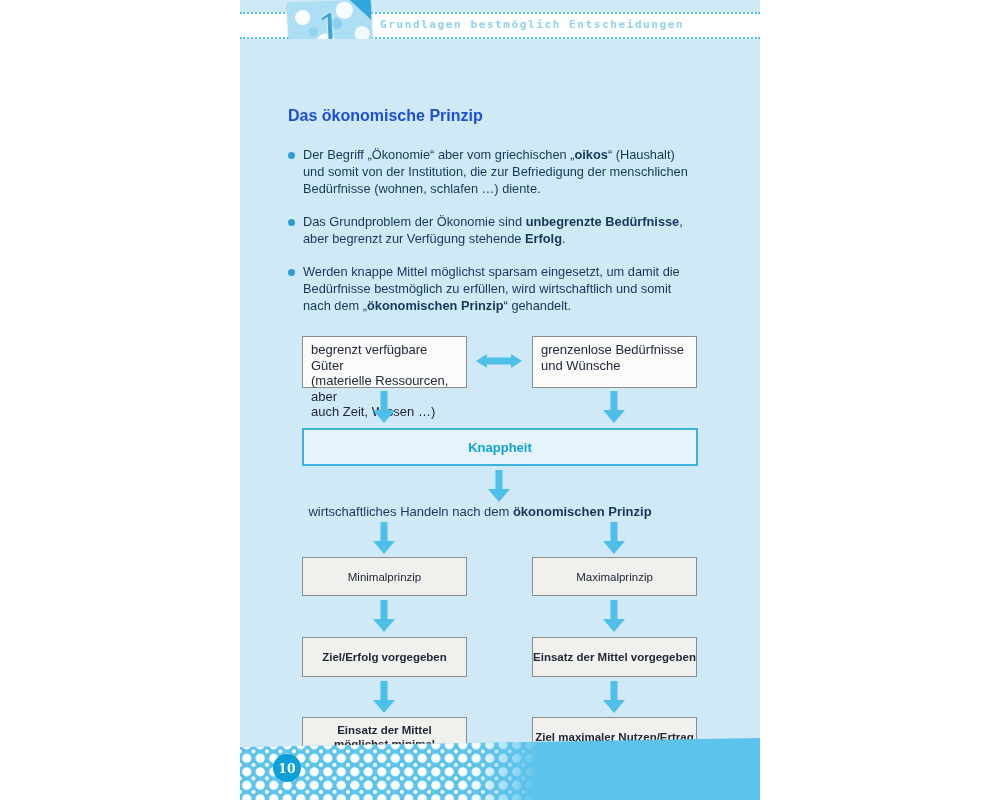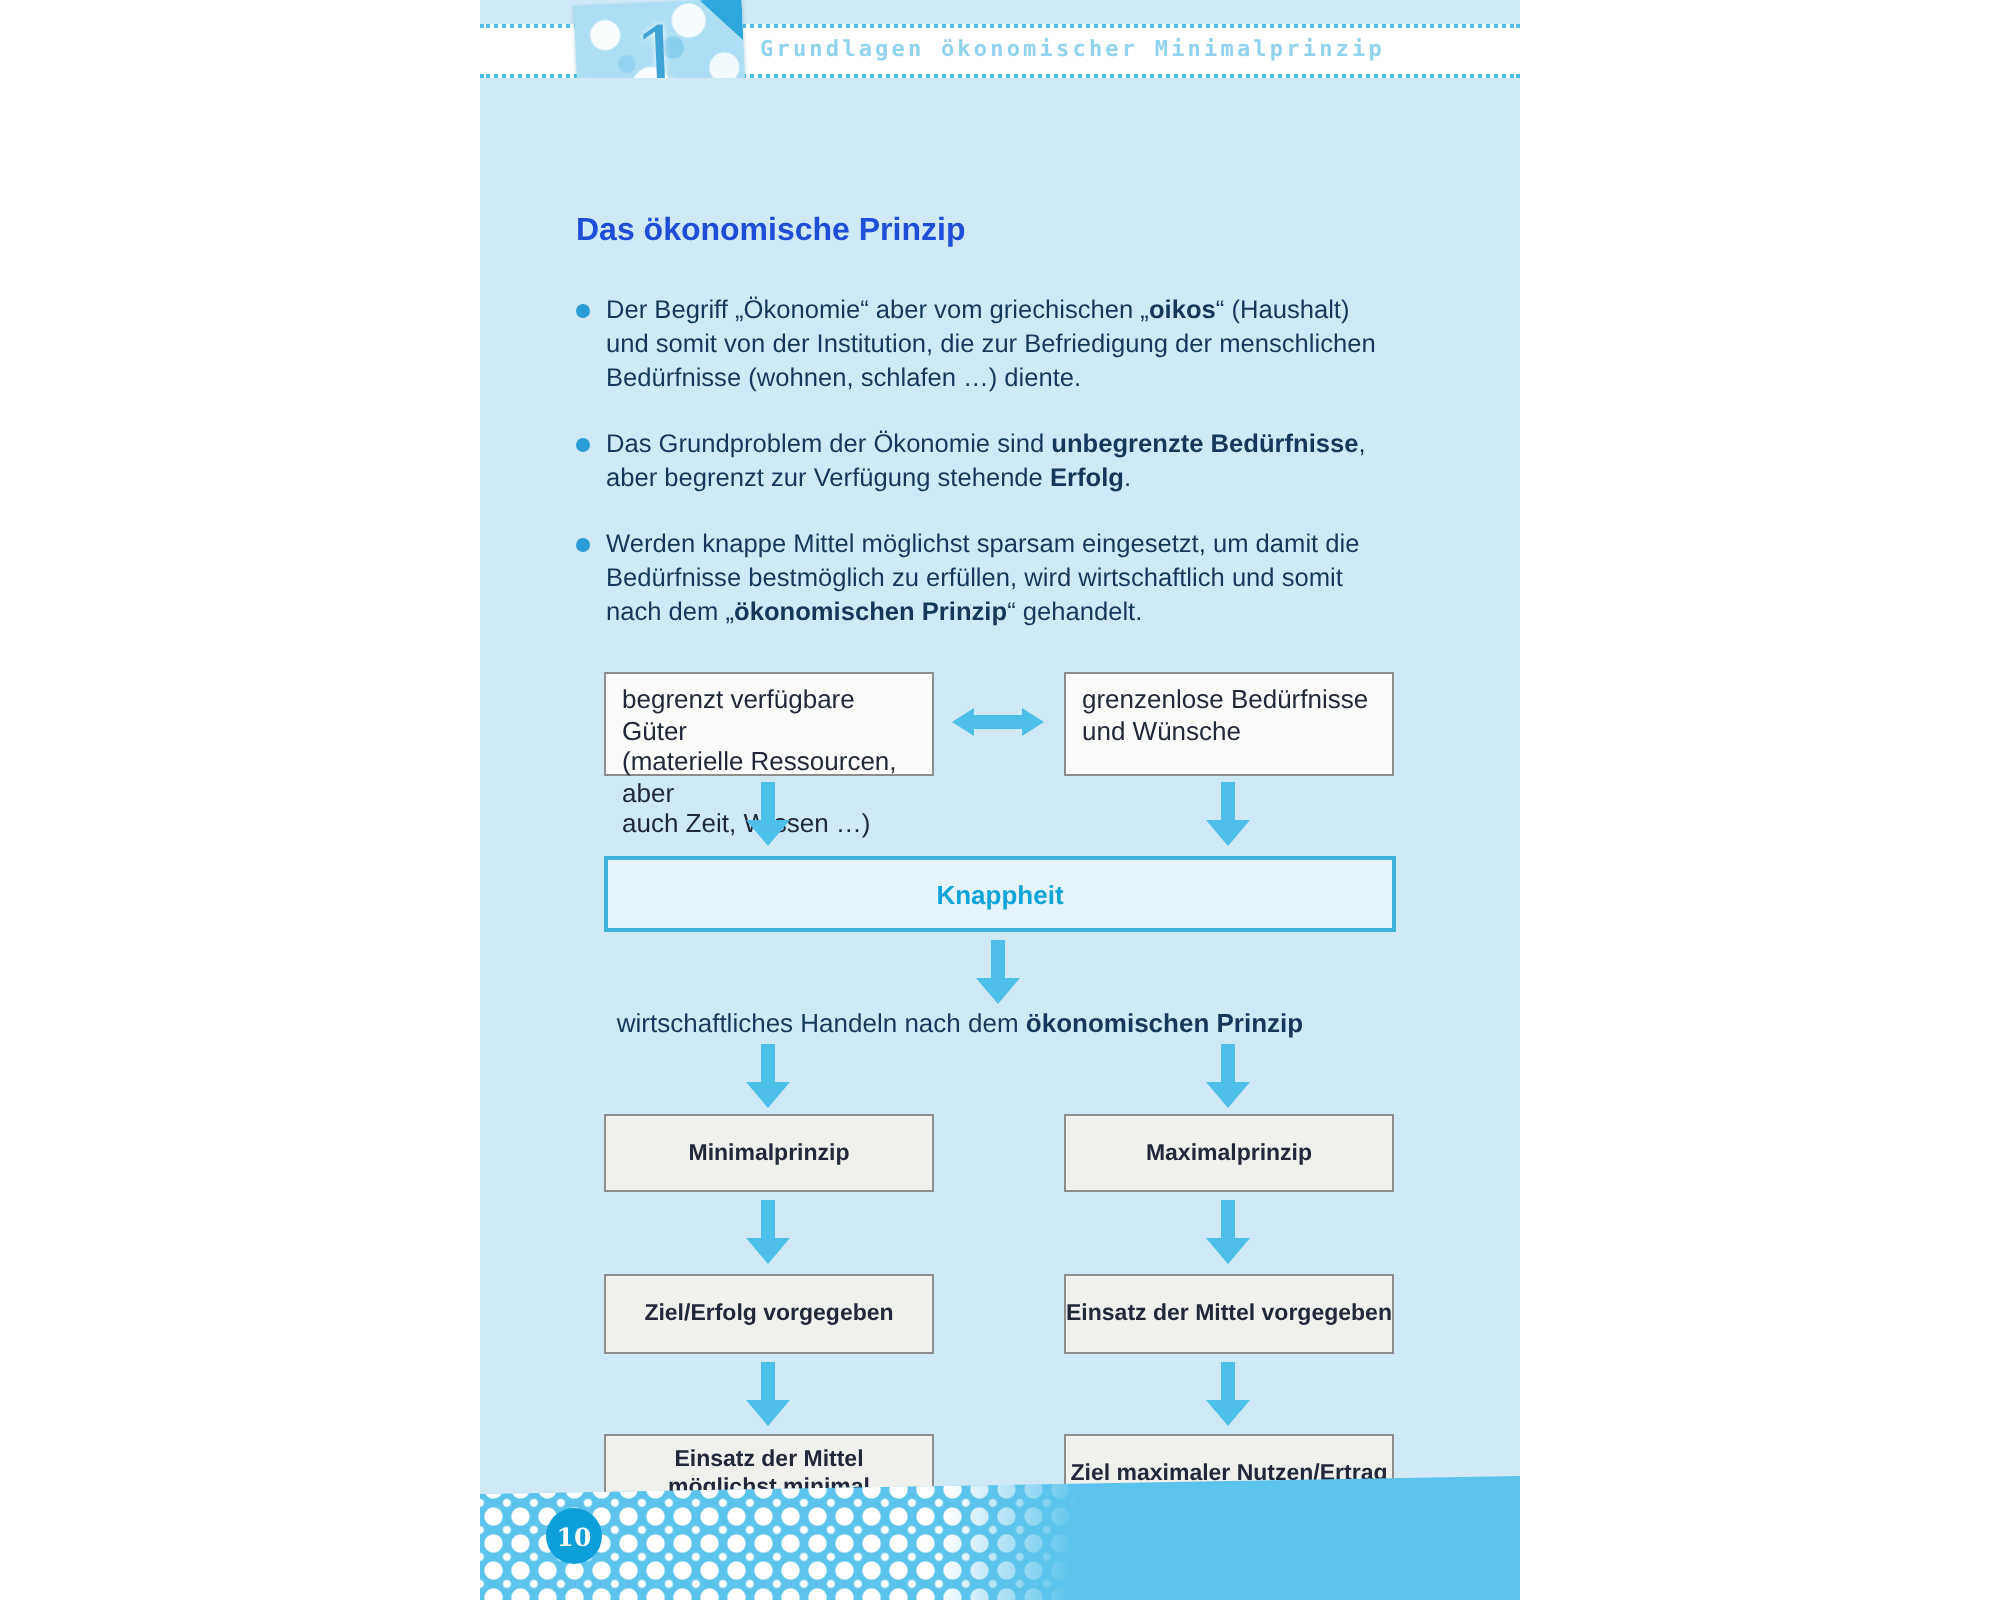--- a/index.html
+++ b/index.html
@@ -56,21 +56,21 @@
     border-radius:50%;background:#2b9cd6;}
   .bullet b{font-weight:bold;}
   .b1{top:107px;} .b2{top:174px;} .b3{top:224px;}
 
   
   .dbox{position:absolute;border:1px solid var(--box-border);color:#20283a;}
   .dbox.left-text{background:var(--box-bg-light);font-size:13px;line-height:15.5px;
     padding:5px 8px;white-space:pre-line;}
   .dbox.center-text{background:var(--box-bg-gray);display:flex;align-items:center;
     justify-content:center;text-align:center;font-size:11.5px;white-space:pre-line;line-height:14px;font-weight:bold;}
-  .dbox.bold{font-weight:bold;font-size:11.5px;text-align:center;}
+  .dbox.bold{font-weight:normal;font-size:11.5px;text-align:center;}
   .box-a{left:62px;width:165px;} .box-b{left:292px;width:165px;}
   .row1{top:297px;height:52px;}
   .scarcity{position:absolute;left:62px;top:389px;width:396px;height:38px;
     background:var(--scarcity-bg);border:2px solid var(--scarcity-border);
     display:flex;align-items:center;justify-content:center;
     font-size:13px;font-weight:bold;color:var(--scarcity-text);}
   .action-label{position:absolute;left:0;top:465px;width:480px;text-align:center;
     font-size:13px;color:var(--text-dark);}
   .row2{top:518px;height:39px;}
   .row3{top:598px;height:40px;}
@@ -101,21 +101,21 @@
 
 <div id="page">
 
   <div class="top-strip"></div>
   <div class="header-band"></div>
 
   <div class="chapter-tile">
     <span class="chapter-number">1</span>
     <span class="fold"></span>
   </div>
-  <div class="chapter-title">Grundlagen ökonomischer Minimalprinzip</div>
+  <div class="chapter-title">Grundlagen bestmöglich Entscheidungen</div>
 
   <div class="panel">
 
     <h1 class="page-title">Das ökonomische Prinzip</h1>
 
     <div class="bullet b1"><span>Der Begriff „Ökonomie“ aber vom griechischen „</span><b>oikos</b><span>“ (Haushalt) und somit von der Institution, die zur Befriedigung der menschlichen Bedürfnisse (wohnen, schlafen …) diente.</span></div>
 
     <div class="bullet b2"><span>Das Grundproblem der Ökonomie sind </span><b>unbegrenzte Bedürfnisse</b><span>, aber begrenzt zur Verfügung stehende </span><b>Erfolg</b><span>.</span></div>
 
     <div class="bullet b3"><span>Werden knappe Mittel möglichst sparsam eingesetzt, um damit die Bedürfnisse bestmöglich zu erfüllen, wird wirtschaftlich und somit nach dem „</span><b>ökonomischen Prinzip</b><span>“ gehandelt.</span></div>

